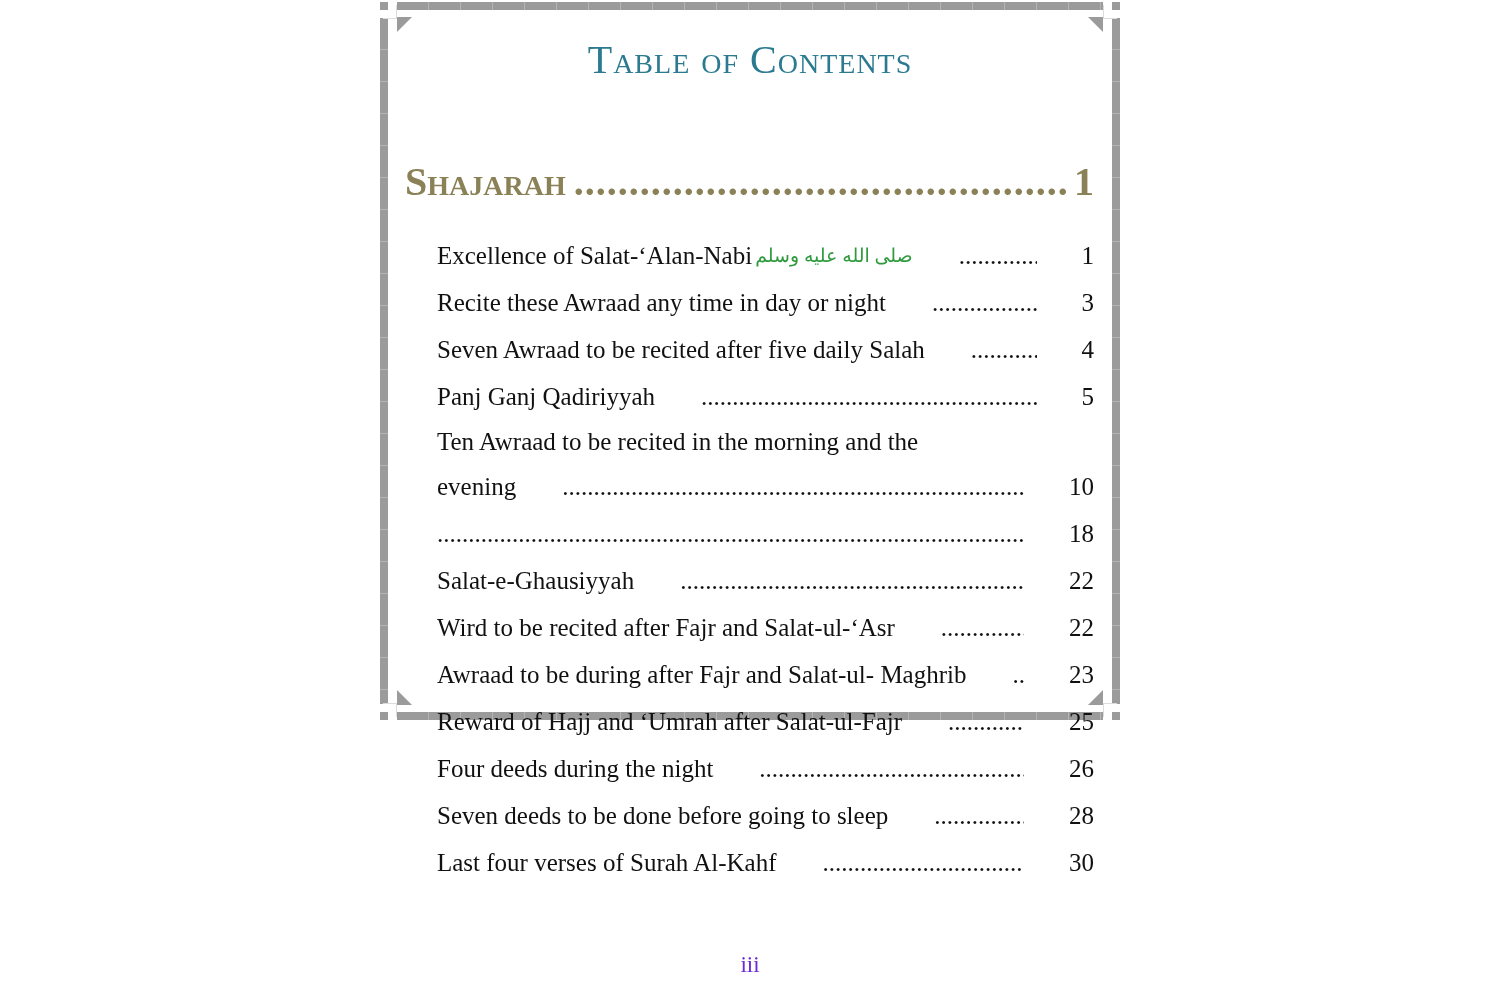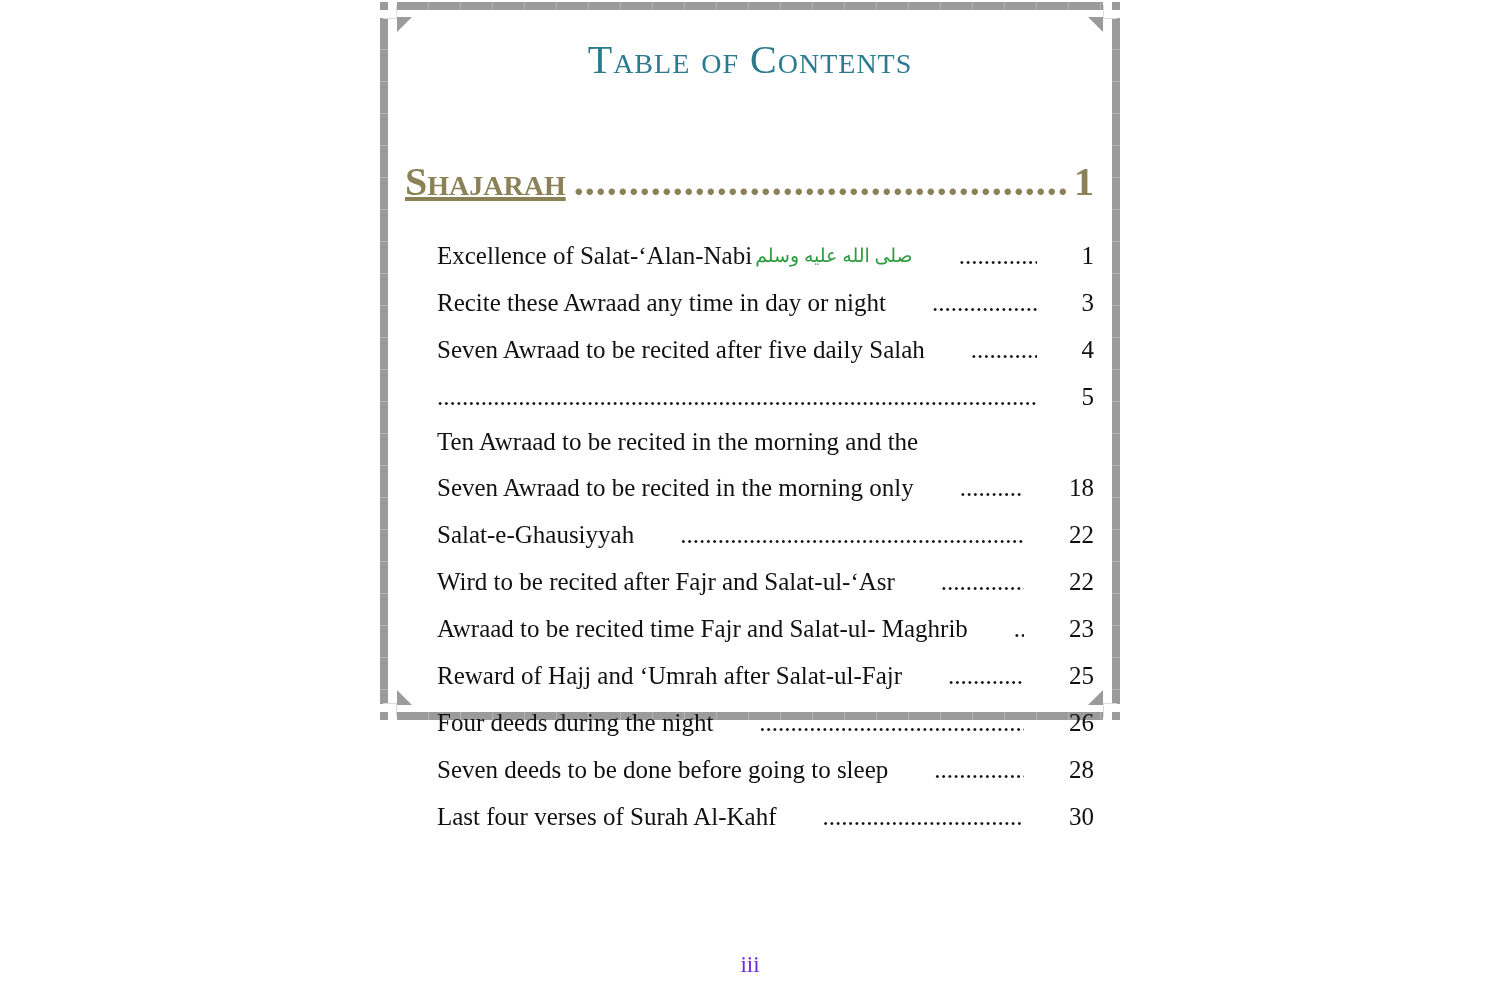--- a/index.html
+++ b/index.html
@@ -31,21 +31,21 @@
     
     .tri { position: absolute; width: 0; height: 0; }
     .tri-tl { left: 19px; top: 17px; border-top: 15px solid #9b9b9b; border-right: 15px solid transparent; }
     .tri-tr { right: 19px; top: 17px; border-top: 15px solid #9b9b9b; border-left: 15px solid transparent; }
     .tri-bl { left: 19px; bottom: 17px; border-bottom: 15px solid #9b9b9b; border-right: 15px solid transparent; }
     .tri-br { right: 19px; bottom: 17px; border-bottom: 15px solid #9b9b9b; border-left: 15px solid transparent; }
 
     .toc-title { position: absolute; top: 36px; left: 0; right: 0; text-align: center; color: #2b7a90; font-size: 40px; font-variant: small-caps; letter-spacing: 1px; font-weight: normal; margin: 0; }
 
     .section { position: absolute; top: 158px; left: 27px; right: 28px; display: flex; align-items: baseline; color: #8a8157; font-weight: bold; font-size: 40px; font-variant: small-caps; }
-    .section .label { white-space: nowrap; padding-right: 8px; text-decoration: underline; }
+    .section .label { white-space: nowrap; padding-right: 8px; }
     .section .leader { flex: 1; overflow: hidden; white-space: nowrap; font-size: 40px; letter-spacing: 1px; }
     .section .leader::before { content: "............................................................................................................"; }
     .section .num { padding-left: 4px; }
 
     .entries { position: absolute; top: 232px; left: 59px; right: 28px; }
     .entry { display: flex; align-items: baseline; font-size: 25px; color: #111; height: 47px; line-height: 47px; gap: 44px; }
     .entry .label { white-space: nowrap; padding-right: 2px; }
     .entry .leader { flex: 1; overflow: hidden; white-space: nowrap; letter-spacing: 0; }
     .entry .leader::before { content: "..........................................................................................................................................................................."; }
     .entry .num { padding-left: 1px; }
@@ -93,43 +93,48 @@
       <span class="label">Recite these Awraad any time in day or night</span>
       <span class="leader"></span>
       <span class="num">3</span>
     </div>
     <div class="entry">
       <span class="label">Seven Awraad to be recited after five daily Salah</span>
       <span class="leader"></span>
       <span class="num">4</span>
     </div>
     <div class="entry">
+      <span class="label">Panj Ganj Qadiriyyah</span>
       <span class="leader"></span>
       <span class="num">5</span>
     </div>
     <div class="entry wrap-first">
       <span class="label">Ten Awraad to be recited in the morning and the</span>
     </div>
+    <div class="entry wrap-second">
+      <span class="label">evening</span>
+      <span class="leader"></span>
+      <span class="num">10</span>
+    </div>
     <div class="entry">
-      <span class="label">Seven Awraad to be recited in the morning only</span>
       <span class="leader"></span>
       <span class="num">18</span>
     </div>
     <div class="entry">
       <span class="label">Salat-e-Ghausiyyah</span>
       <span class="leader"></span>
       <span class="num">22</span>
     </div>
     <div class="entry">
       <span class="label">Wird to be recited after Fajr and Salat-ul-‘Asr</span>
       <span class="leader"></span>
       <span class="num">22</span>
     </div>
     <div class="entry">
-      <span class="label">Awraad to be recited time Fajr and Salat-ul- Maghrib</span>
+      <span class="label">Awraad to be during after Fajr and Salat-ul- Maghrib</span>
       <span class="leader"></span>
       <span class="num">23</span>
     </div>
     <div class="entry">
       <span class="label">Reward of Hajj and ‘Umrah after Salat-ul-Fajr</span>
       <span class="leader"></span>
       <span class="num">25</span>
     </div>
     <div class="entry">
       <span class="label">Four deeds during the night</span>

